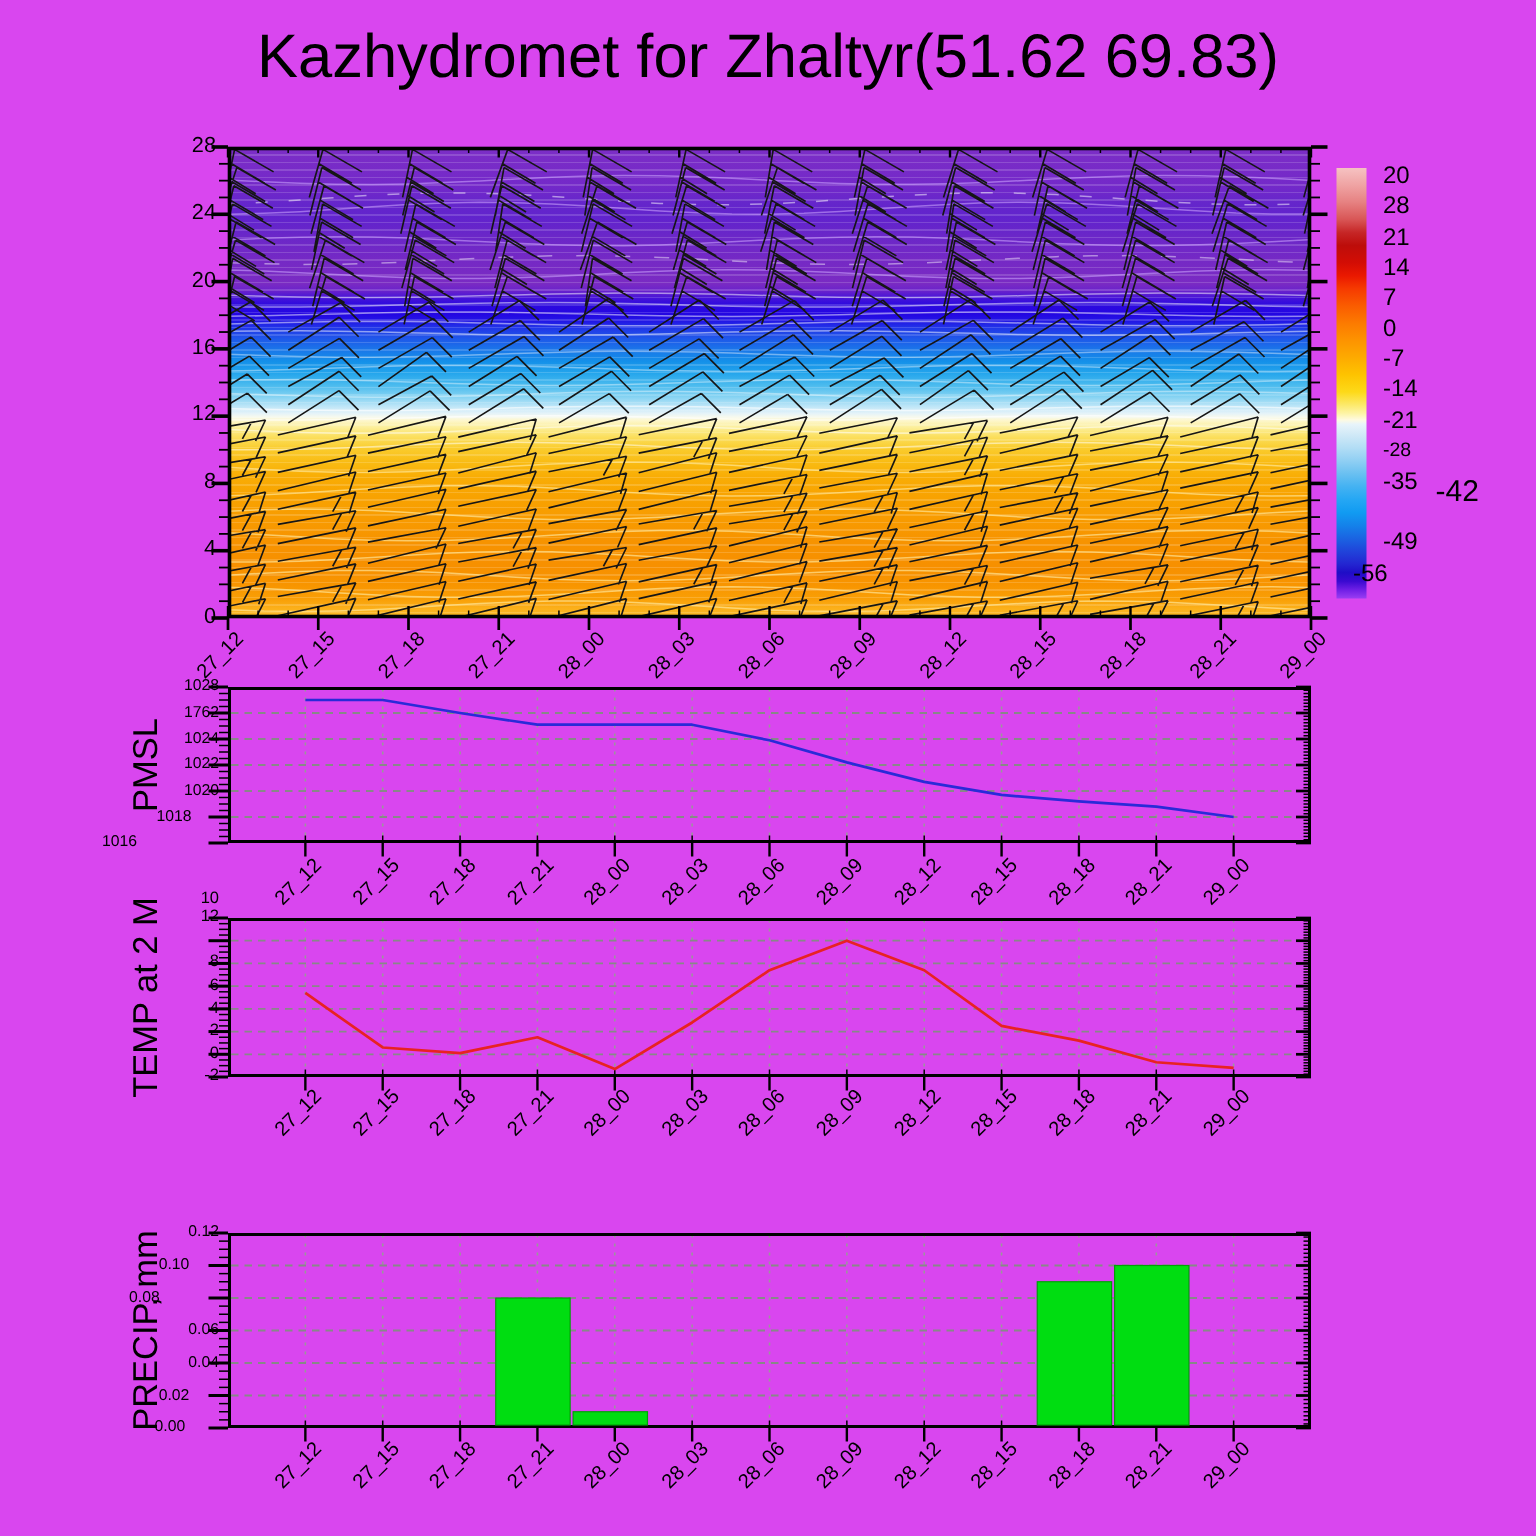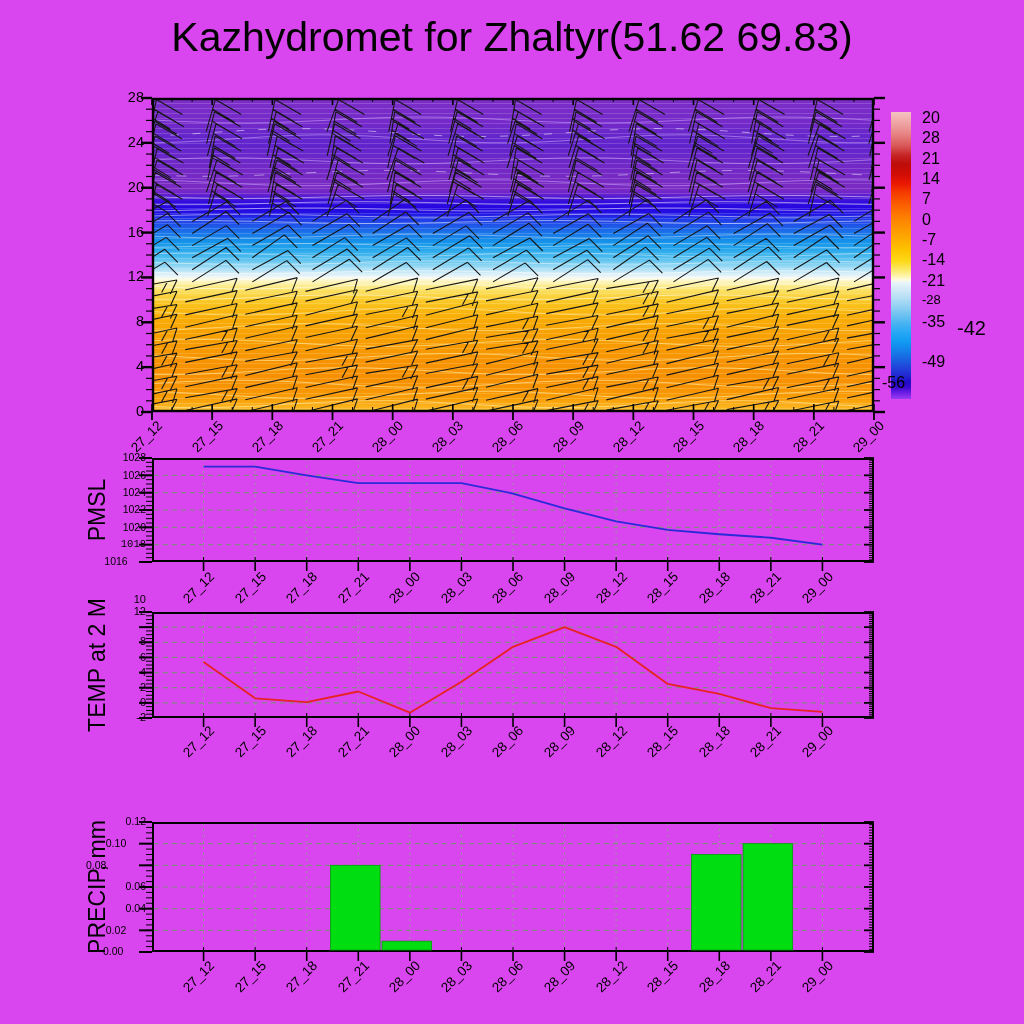--- a/index.html
+++ b/index.html
@@ -639,21 +639,21 @@
       <div style="position:absolute;left:922px;top:170.05px;font-size:16px;">14</div>
       <div style="position:absolute;left:922px;top:190.4px;font-size:16px;">7</div>
       <div style="position:absolute;left:922px;top:210.75px;font-size:16px;">0</div>
       <div style="position:absolute;left:922px;top:231.10000000000002px;font-size:16px;">-7</div>
       <div style="position:absolute;left:922px;top:251.45000000000002px;font-size:16px;">-14</div>
       <div style="position:absolute;left:922px;top:271.8px;font-size:16px;">-21</div>
       <div style="position:absolute;left:922px;top:292.15px;font-size:13px;">-28</div>
       <div style="position:absolute;left:922px;top:312.5px;font-size:16px;">-35</div>
       <div style="position:absolute;left:922px;top:317px;font-size:20px;margin-left:35px;">-42</div>
       <div style="position:absolute;left:922px;top:353.20000000000005px;font-size:16px;">-49</div>
-      <div style="position:absolute;left:882px;top:373.55px;font-size:16px;">-56</div>
+      <div style="position:absolute;left:902px;top:373.55px;font-size:16px;">-56</div>
       <div style="position:absolute;right:869px;top:418px;transform-origin:top right;transform:rotate(-45deg);font-size:13.5px;">27_12</div>
       <div style="position:absolute;right:808.8333333333334px;top:418px;transform-origin:top right;transform:rotate(-45deg);font-size:13.5px;">27_15</div>
       <div style="position:absolute;right:748.6666666666667px;top:418px;transform-origin:top right;transform:rotate(-45deg);font-size:13.5px;">27_18</div>
       <div style="position:absolute;right:688.5px;top:418px;transform-origin:top right;transform:rotate(-45deg);font-size:13.5px;">27_21</div>
       <div style="position:absolute;right:628.3333333333334px;top:418px;transform-origin:top right;transform:rotate(-45deg);font-size:13.5px;">28_00</div>
       <div style="position:absolute;right:568.1666666666667px;top:418px;transform-origin:top right;transform:rotate(-45deg);font-size:13.5px;">28_03</div>
       <div style="position:absolute;right:508px;top:418px;transform-origin:top right;transform:rotate(-45deg);font-size:13.5px;">28_06</div>
       <div style="position:absolute;right:447.83333333333326px;top:418px;transform-origin:top right;transform:rotate(-45deg);font-size:13.5px;">28_09</div>
       <div style="position:absolute;right:387.66666666666674px;top:418px;transform-origin:top right;transform:rotate(-45deg);font-size:13.5px;">28_12</div>
       <div style="position:absolute;right:327.5px;top:418px;transform-origin:top right;transform:rotate(-45deg);font-size:13.5px;">28_15</div>
@@ -701,26 +701,26 @@
       <div style="position:absolute;right:198.57142857142856px;top:958px;transform-origin:top right;transform:rotate(-45deg);font-size:13.5px;">29_00</div>
       <div style="position:absolute;left:84px;width:60px;text-align:right;top:403.01px;font-size:14.5px;">0</div>
       <div style="position:absolute;left:84px;width:60px;text-align:right;top:358.15285714285716px;font-size:14.5px;">4</div>
       <div style="position:absolute;left:84px;width:60px;text-align:right;top:313.29571428571427px;font-size:14.5px;">8</div>
       <div style="position:absolute;left:84px;width:60px;text-align:right;top:268.43857142857144px;font-size:14.5px;">12</div>
       <div style="position:absolute;left:84px;width:60px;text-align:right;top:223.58142857142857px;font-size:14.5px;">16</div>
       <div style="position:absolute;left:84px;width:60px;text-align:right;top:178.7242857142857px;font-size:14.5px;">20</div>
       <div style="position:absolute;left:84px;width:60px;text-align:right;top:133.86714285714285px;font-size:14.5px;">24</div>
       <div style="position:absolute;left:84px;width:60px;text-align:right;top:89.01px;font-size:14.5px;">28</div>
       <div style="position:absolute;left:86px;width:60px;text-align:right;top:451.49px;font-size:10.5px;">1028</div>
-      <div style="position:absolute;left:86px;width:60px;text-align:right;top:468.8233333333333px;font-size:10.5px;">1026</div>
+      <div style="position:absolute;left:86px;width:60px;text-align:right;top:468.8233333333333px;font-size:10.5px;">1762</div>
       <div style="position:absolute;left:86px;width:60px;text-align:right;top:486.1566666666667px;font-size:10.5px;">1024</div>
       <div style="position:absolute;left:86px;width:60px;text-align:right;top:503.49px;font-size:10.5px;">1022</div>
       <div style="position:absolute;left:86px;width:60px;text-align:right;top:520.8233333333334px;font-size:10.5px;">1020</div>
-      <div style="position:absolute;left:86px;width:60px;text-align:right;top:538.1566666666666px;font-size:10.5px;font-family:Liberation Mono, monospace;">1018</div>
-      <div style="position:absolute;left:86px;width:60px;text-align:center;top:555.49px;font-size:10.5px;">1016</div>
+      <div style="position:absolute;left:86px;width:60px;text-align:center;top:538.1566666666666px;font-size:10.5px;">1018</div>
+      <div style="position:absolute;left:68px;width:60px;text-align:left;top:555.49px;font-size:10.5px;">1016</div>
       <div style="position:absolute;left:86px;width:60px;text-align:right;top:605.18px;font-size:11px;">12</div>
       <div style="position:absolute;left:86px;width:60px;text-align:right;top:593px;font-size:11px;">10</div>
       <div style="position:absolute;left:86px;width:60px;text-align:right;top:635.4657142857143px;font-size:11px;">8</div>
       <div style="position:absolute;left:86px;width:60px;text-align:right;top:650.6085714285714px;font-size:11px;">6</div>
       <div style="position:absolute;left:86px;width:60px;text-align:right;top:665.7514285714285px;font-size:11px;">4</div>
       <div style="position:absolute;left:86px;width:60px;text-align:right;top:680.8942857142856px;font-size:11px;">2</div>
       <div style="position:absolute;left:86px;width:60px;text-align:right;top:696.0371428571428px;font-size:11px;">0</div>
       <div style="position:absolute;left:86px;width:60px;text-align:right;top:711.18px;font-size:11px;">-2</div>
       <div style="position:absolute;left:86px;width:60px;text-align:right;top:815.49px;font-size:10.5px;">0.12</div>
       <div style="position:absolute;left:86px;width:60px;text-align:center;top:837.1566666666666px;font-size:10.5px;">0.10</div>

